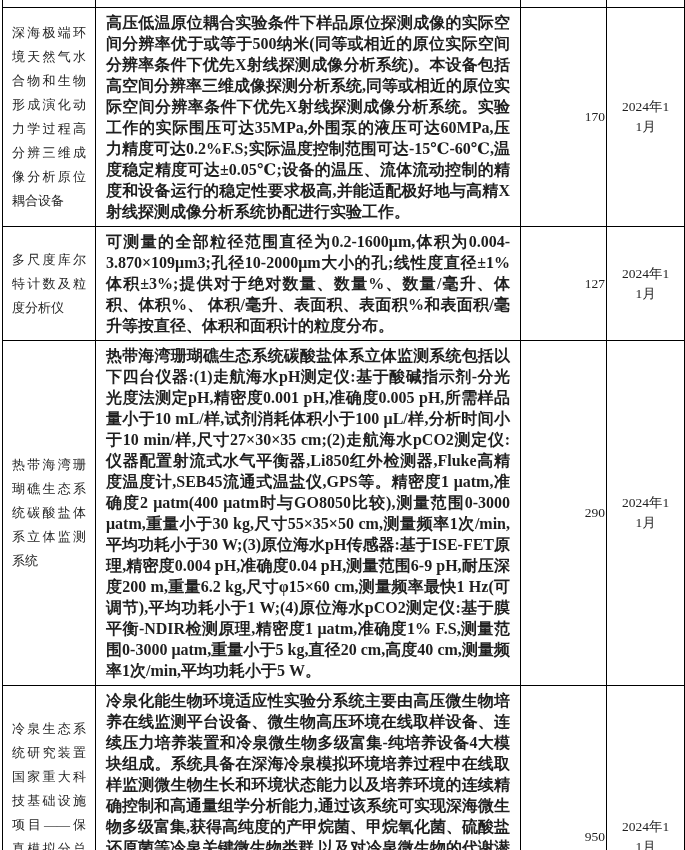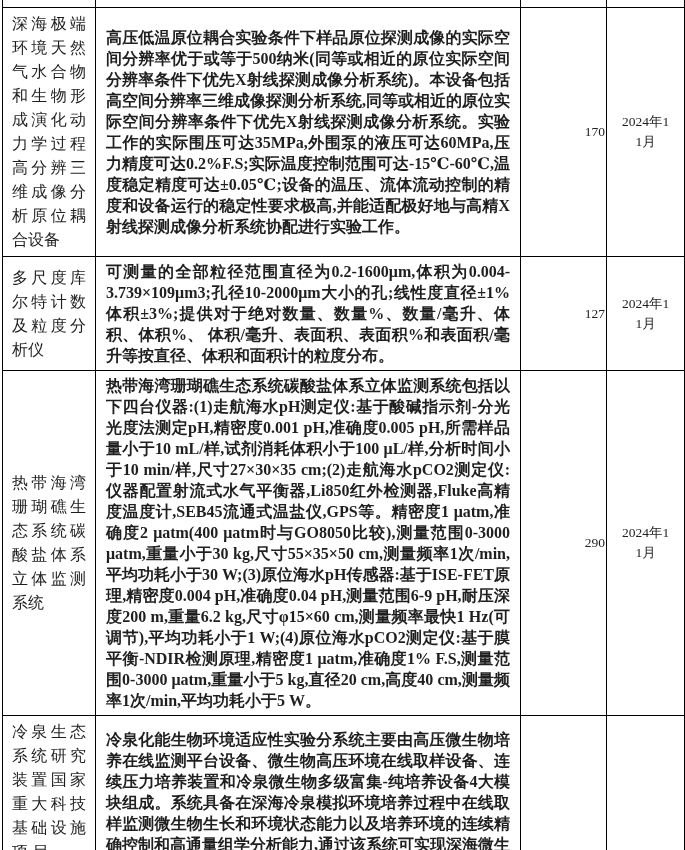--- a/index.html
+++ b/index.html
@@ -26,21 +26,21 @@
     border: 1px solid #000000;
     vertical-align: middle;
     overflow: hidden;
   }
   tr.sliver td {
     height: 7px;
     border-top: none;
     padding: 0;
   }
   td.name-cell {
-    font-size: 16px;
+    font-size: 13px;
     line-height: 24px;
     padding: 4px 9px;
     text-align: justify;
     text-justify: inter-character;
   }
   td.desc-cell {
     font-size: 16px;
     line-height: 21px;
     padding: 4px 10px;
     text-align: justify;
@@ -82,21 +82,21 @@
       </tr>
       <tr class="row-1">
         <td class="name-cell">深海极端环境天然气水合物和生物形成演化动力学过程高分辨三维成像分析原位耦合设备</td>
         <td class="desc-cell">高压低温原位耦合实验条件下样品原位探测成像的实际空间分辨率优于或等于500纳米(同等或相近的原位实际空间分辨率条件下优先X射线探测成像分析系统)。本设备包括高空间分辨率三维成像探测分析系统,同等或相近的原位实际空间分辨率条件下优先X射线探测成像分析系统。实验工作的实际围压可达35MPa,外围泵的液压可达60MPa,压力精度可达0.2%F.S;实际温度控制范围可达-15℃-60℃,温度稳定精度可达±0.05℃;设备的温压、流体流动控制的精度和设备运行的稳定性要求极高,并能适配极好地与高精X射线探测成像分析系统协配进行实验工作。</td>
         <td class="amount-cell">170</td>
         <td class="date-cell">2024年1
 1月</td>
       </tr>
       <tr class="row-2">
         <td class="name-cell">多尺度库尔特计数及粒度分析仪</td>
-        <td class="desc-cell">可测量的全部粒径范围直径为0.2-1600μm,体积为0.004-3.739×109μm3;孔径10-2000μm大小的孔;线性度直径±1% 体积±3%;提供对于绝对数量、数量%、数量/毫升、体积、体积%、 体积/毫升、表面积、表面积%和表面积/毫升等按直径、体积和面积计的粒度分布。</td>
+        <td class="desc-cell">可测量的全部粒径范围直径为0.2-1600μm,体积为0.004-3.870×109μm3;孔径10-2000μm大小的孔;线性度直径±1% 体积±3%;提供对于绝对数量、数量%、数量/毫升、体积、体积%、 体积/毫升、表面积、表面积%和表面积/毫升等按直径、体积和面积计的粒度分布。</td>
         <td class="amount-cell">127</td>
         <td class="date-cell">2024年1
 1月</td>
       </tr>
       <tr class="row-3">
         <td class="name-cell">热带海湾珊瑚礁生态系统碳酸盐体系立体监测系统</td>
         <td class="desc-cell">热带海湾珊瑚礁生态系统碳酸盐体系立体监测系统包括以下四台仪器:(1)走航海水pH测定仪:基于酸碱指示剂-分光光度法测定pH,精密度0.001 pH,准确度0.005 pH,所需样品量小于10 mL/样,试剂消耗体积小于100 μL/样,分析时间小于10 min/样,尺寸27×30×35 cm;(2)走航海水pCO2测定仪:仪器配置射流式水气平衡器,Li850红外检测器,Fluke高精度温度计,SEB45流通式温盐仪,GPS等。精密度1 μatm,准确度2 μatm(400 μatm时与GO8050比较),测量范围0-3000 μatm,重量小于30 kg,尺寸55×35×50 cm,测量频率1次/min,平均功耗小于30 W;(3)原位海水pH传感器:基于ISE-FET原理,精密度0.004 pH,准确度0.04 pH,测量范围6-9 pH,耐压深度200 m,重量6.2 kg,尺寸φ15×60 cm,测量频率最快1 Hz(可调节),平均功耗小于1 W;(4)原位海水pCO2测定仪:基于膜平衡-NDIR检测原理,精密度1 μatm,准确度1% F.S,测量范围0-3000 μatm,重量小于5 kg,直径20 cm,高度40 cm,测量频率1次/min,平均功耗小于5 W。</td>
         <td class="amount-cell">290</td>
         <td class="date-cell">2024年1
 1月</td>

